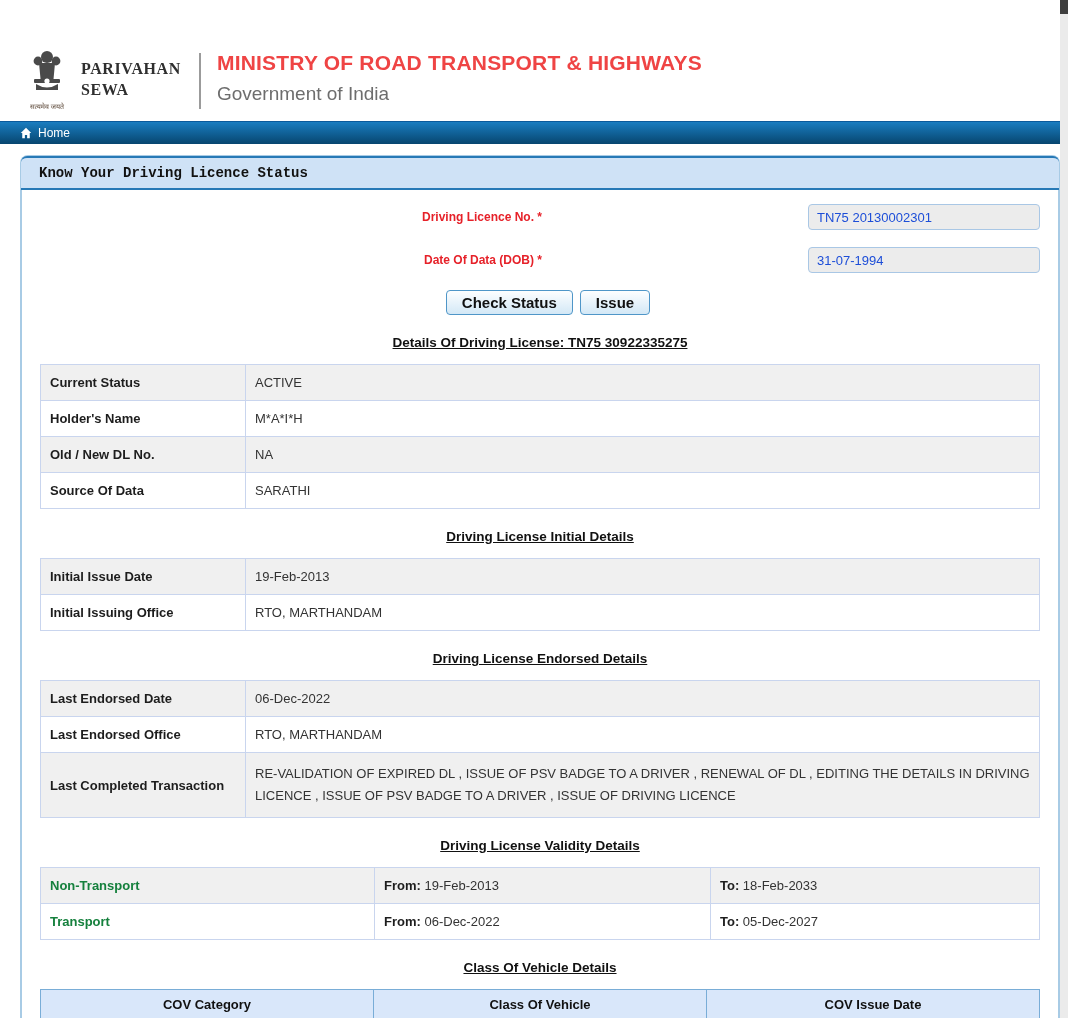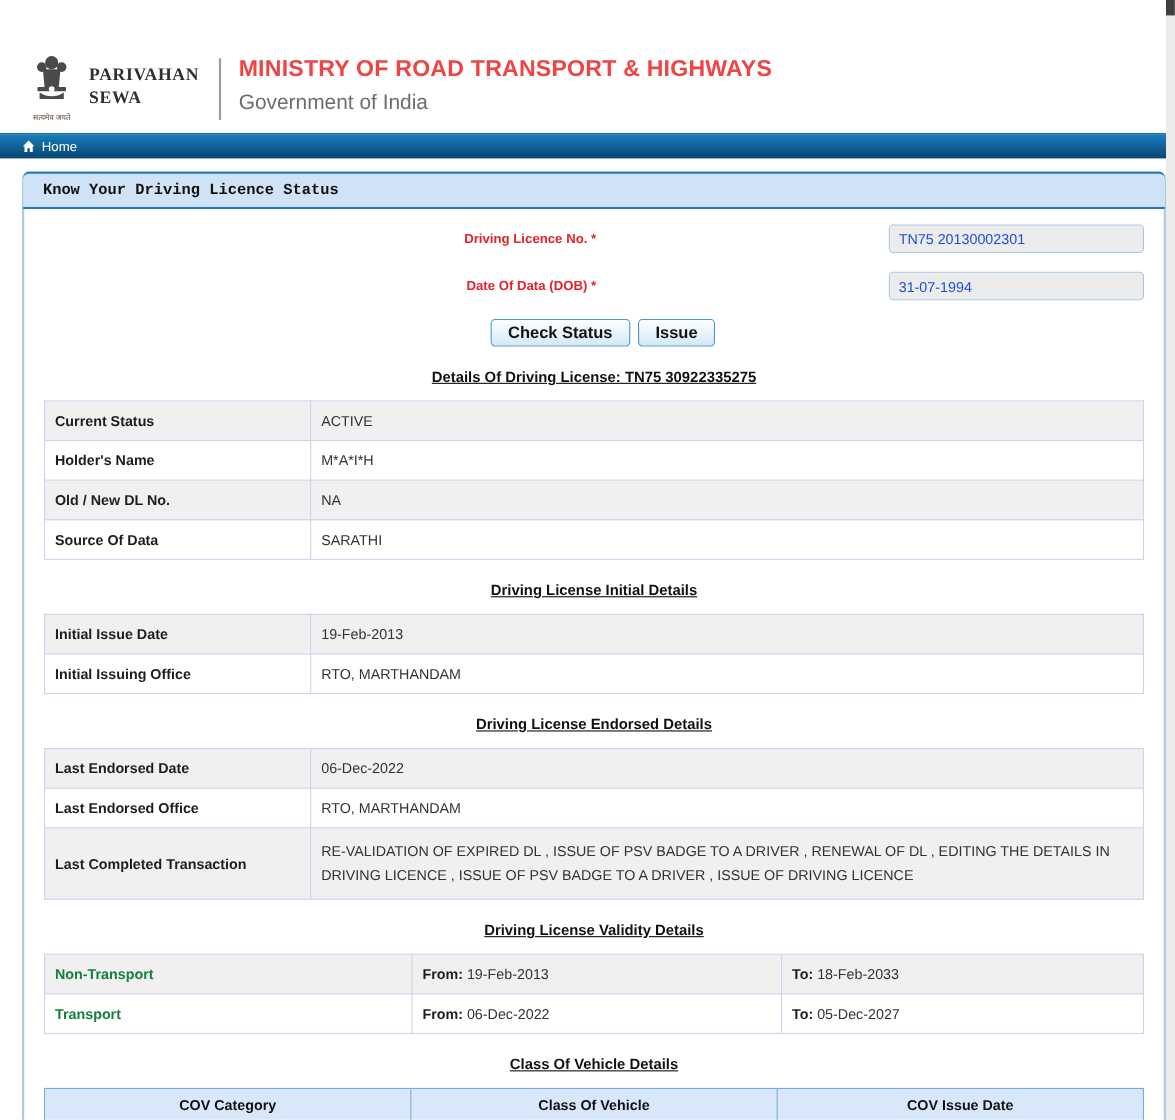--- a/index.html
+++ b/index.html
@@ -43,21 +43,21 @@
     border-radius: 4px; font-weight: bold; font-size: 15px; color: #111;
     padding: 3px 15px; cursor: pointer; font-family: "Liberation Sans", sans-serif; }
 
   
   .section-heading { text-align: center; font-size: 13.5px; font-weight: bold; color: #111;
     text-decoration: underline; margin: 20px 0 14px 0; }
 
   
   table { width: 100%; border-collapse: collapse; font-size: 13px; color: #333; }
   .kv td { border: 1px solid #c9d5ee; padding: 10px 9px; }
-  .kv .k { font-weight: bold; color: #1d1d1d; width: 242px; }
+  .kv .k { font-weight: bold; color: #1d1d1d; width: 205px; }
   tr.alt { background: #f0f0f0; }
   .wrapcell { line-height: 1.7; }
 
   
   .validity td { border: 1px solid #c9d5ee; padding: 10px 9px; }
   .validity .v-label { font-weight: bold; color: #15803d; width: 334px; }
   .validity .v-from { width: 336px; }
   .bold-inline { font-weight: bold; color: #1d1d1d; }
   .hazard { margin-top: 4px; }
   .hazard td { border: 1px solid #c9d5ee; padding: 9px 9px; width: 25%; }

